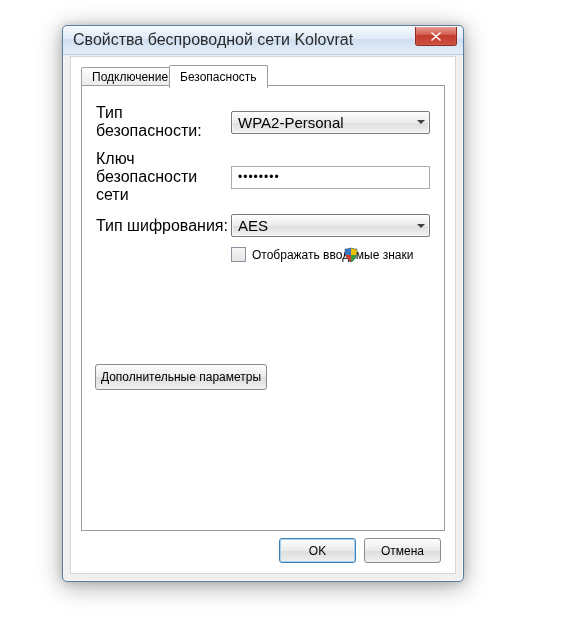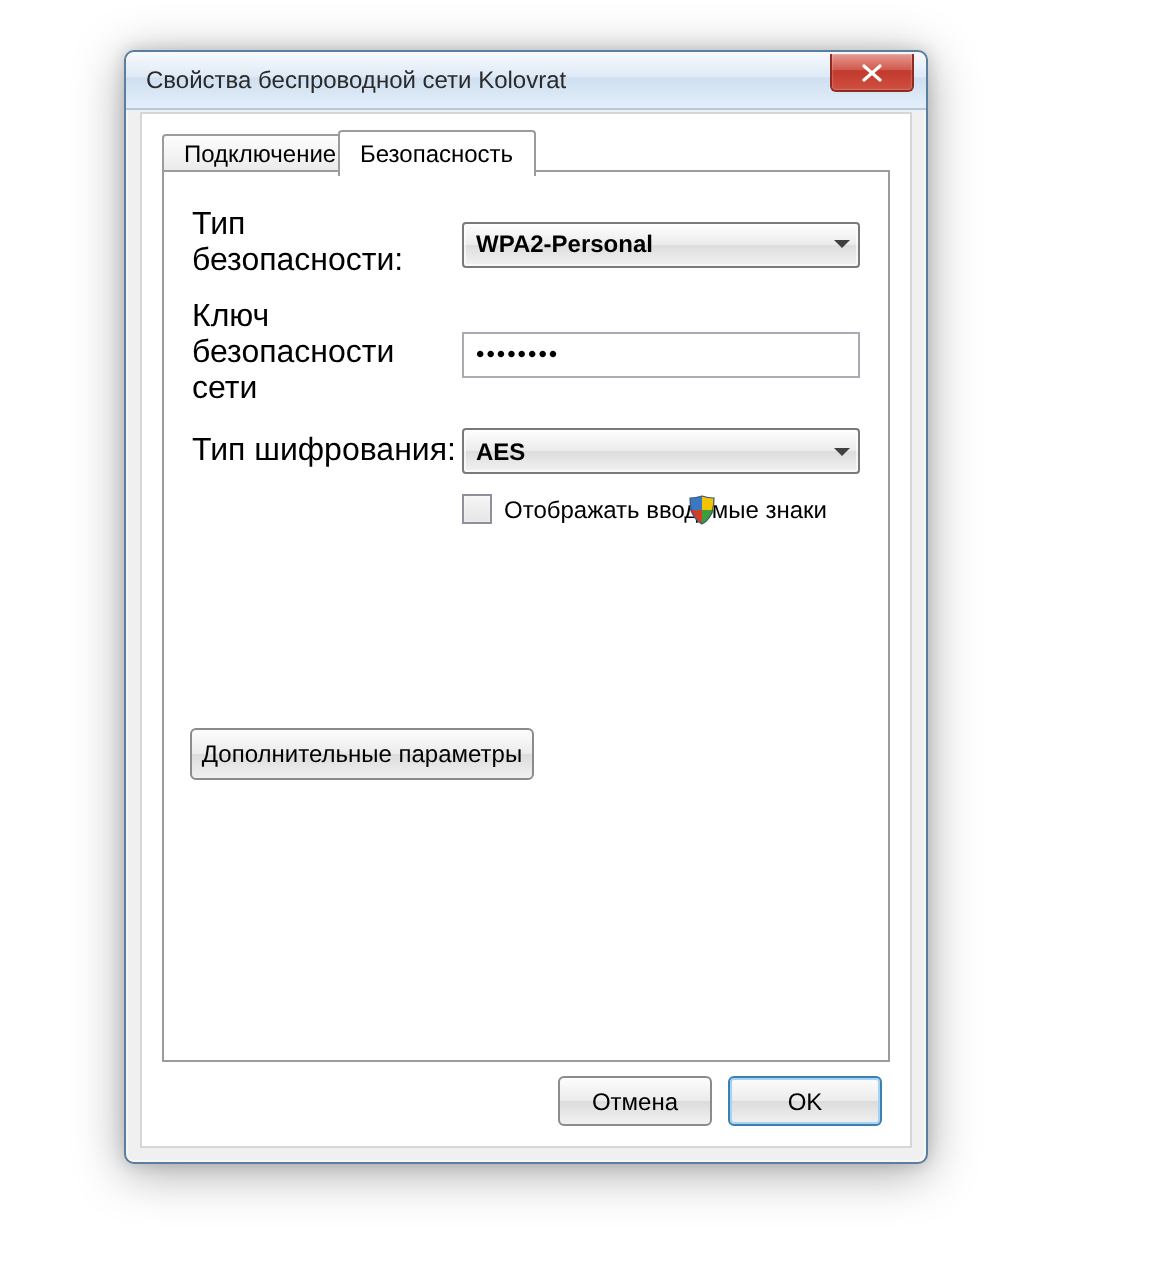--- a/index.html
+++ b/index.html
@@ -32,21 +32,21 @@
     background: linear-gradient(to bottom, #f6fafe 0%, #dfe9f5 45%, #cfdff0 46%, #e3eef9 100%);
     border-bottom: 1px solid #b5c9dc;
     border-radius: 5px 5px 0 0;
     position: relative;
     display: flex;
     align-items: center;
   }
   .titlebar .title {
     padding-left: 10px;
     color: #2a2a2a;
-    font-size: 12px;
+    font-size: 16px;
   }
   .close-btn {
     position: absolute;
     right: 6px;
     top: 1px;
     width: 40px;
     height: 18px;
     background: linear-gradient(to bottom, #e79a92 0%, #d1584b 45%, #c13a2c 46%, #cf4f41 100%);
     border: 1px solid #8e2c22;
     border-top: none;
@@ -128,23 +128,22 @@
   .combo {
     flex: 1;
     height: 21px;
     border: 1px solid #7a7a7a;
     border-radius: 2px;
     background: linear-gradient(to bottom, #fefefe 0%, #ebebeb 50%, #dddddd 51%, #f2f2f2 100%);
     position: relative;
     display: flex;
     align-items: center;
     padding: 0 18px 0 6px;
-    font-size: 12px;
+    font-size: 15px;
     box-shadow: 0 0 0 1px rgba(255,255,255,0.6) inset;
-    font-weight: bold;
   }
   .combo .arrow {
     position: absolute;
     right: 4px; top: 50%;
     transform: translateY(-50%);
     width: 0;height: 0;
     border-left: 4px solid transparent;
     border-right: 4px solid transparent;
     border-top: 4px solid #404040;
   }
@@ -288,25 +287,25 @@
         </div>
 
       </div>
 
       <div class="advanced-btn">
         <span>Дополнительные параметры</span>
       </div>
     </div>
 
     <div class="btnbar">
+      <div class="btn default">
+        <span>OK</span>
+      </div>
       <div class="btn">
         <span>Отмена</span>
-      </div>
-      <div class="btn default">
-        <span>OK</span>
       </div>
     </div>
 
   </div>
 </div>
 
 <svg class="arrow-annot" style="left:0;top:0;" width="584" height="633">
   <defs>
     <linearGradient id="ared" x1="0" y1="1" x2="0" y2="0">
       <stop offset="0" stop-color="#a00000"></stop>

